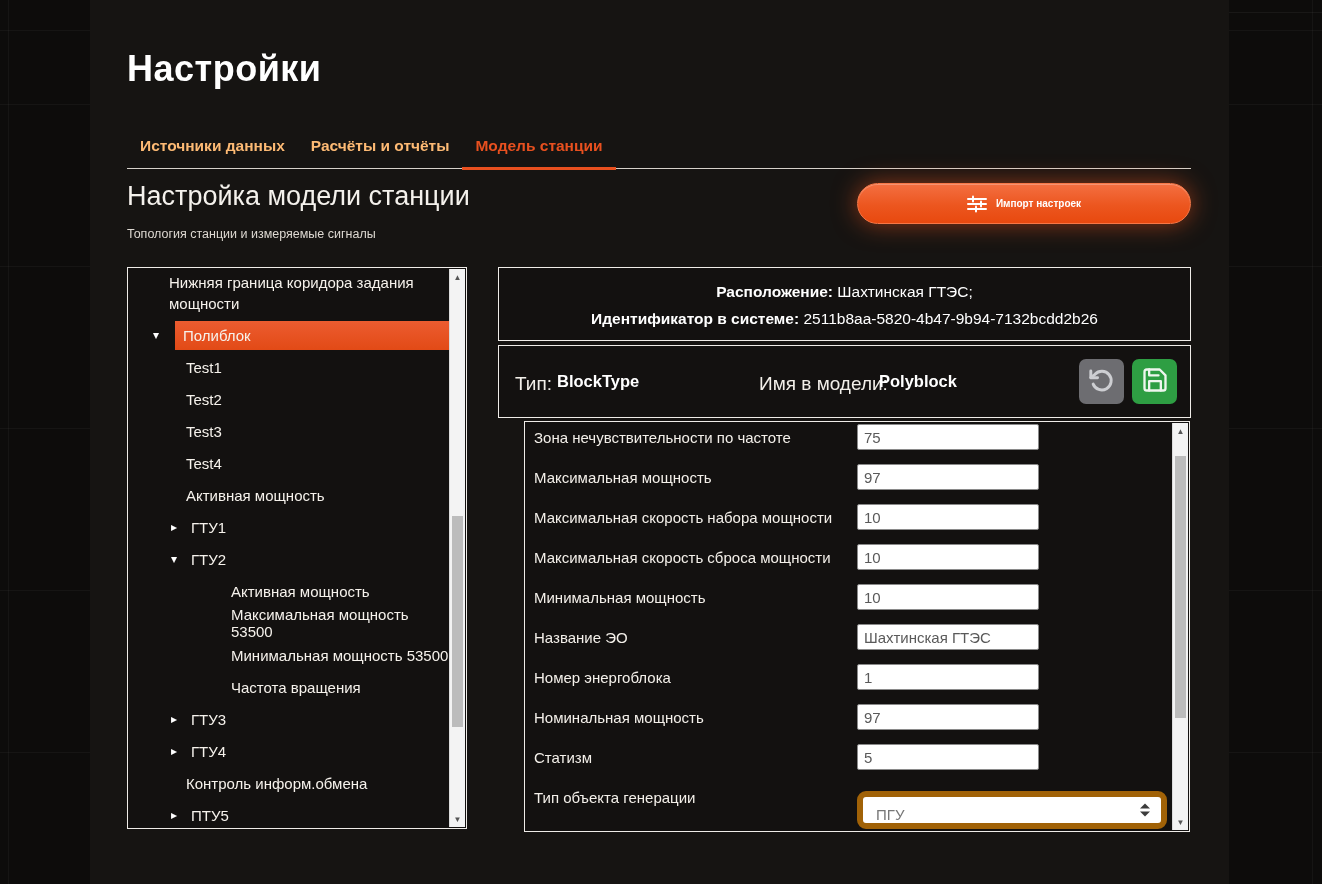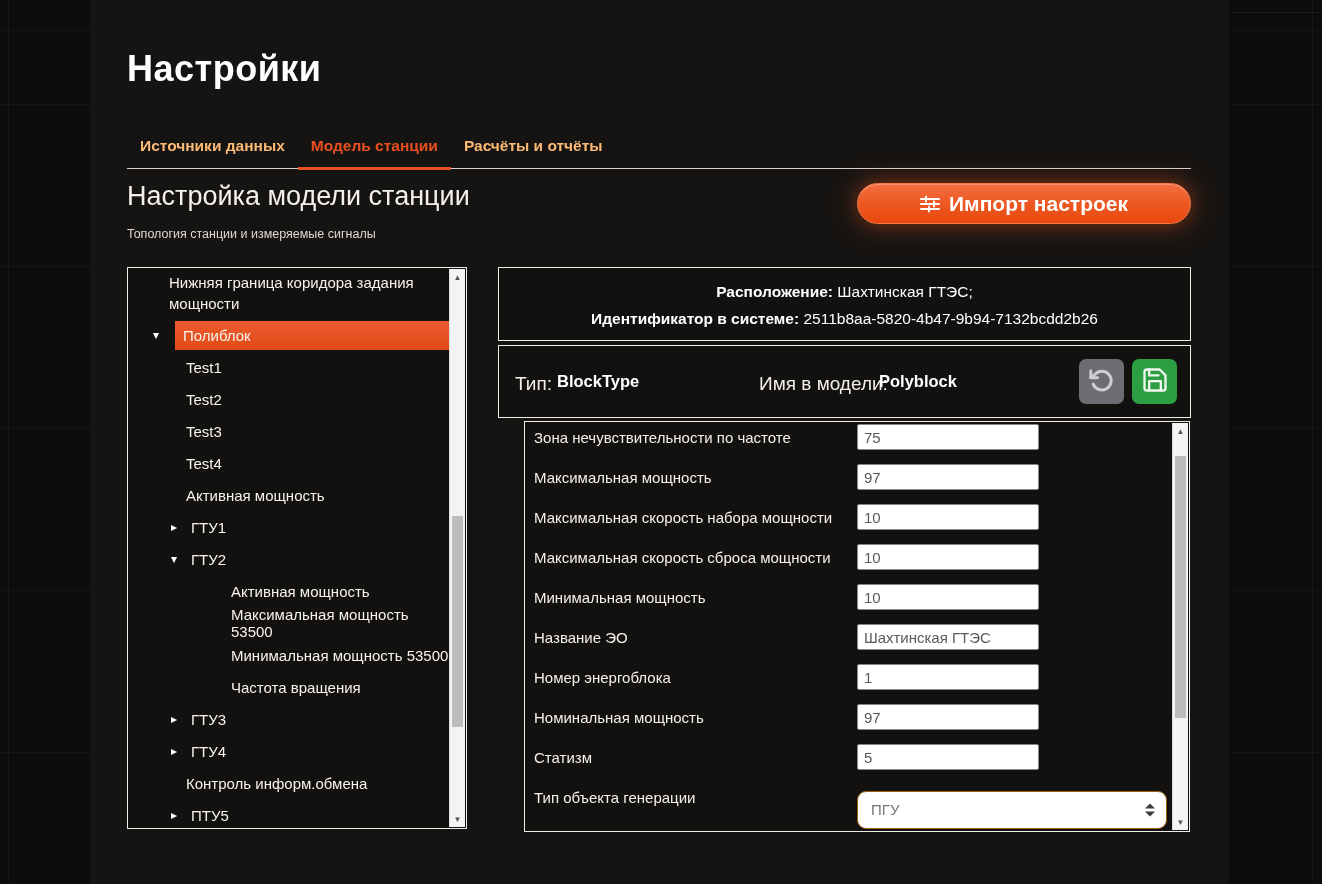--- a/index.html
+++ b/index.html
@@ -52,21 +52,21 @@
   .section-subtitle {
     position:absolute; left:37px; top:227px;
     font-size:12.5px; color:#ded9d2;
   }
 
   .import-btn {
     position:absolute; left:767px; top:183px; width:334px; height:41px;
     border:1px solid #f67747; border-radius:21px;
     background:linear-gradient(180deg,#f46f41 0%, #ec561f 55%, #e8490f 100%);
     box-shadow:0 0 24px rgba(238,84,30,.55), inset 0 1px 0 rgba(255,255,255,.25);
-    color:#fff; font-weight:700; font-size:21px;
+    color:#fff; font-weight:700; font-size:10px;
     display:flex; align-items:center; justify-content:center; gap:9px; cursor:pointer;
   }
   .import-btn svg { display:block; }
 
   
   .tree-panel {
     position:absolute; left:37px; top:267px; width:340px; height:562px;
     border:1px solid #efece8; background:#131110; overflow:hidden;
   }
   .tree-items { position:absolute; left:0; top:15px; right:17px; margin-top:-11px; }
@@ -143,21 +143,21 @@
     font-size:15px; color:#f4f0ea; white-space:nowrap;
   }
   .form-input {
     position:absolute; left:332px; top:7px; width:182px; height:26px;
     background:#ffffff; border:1px solid #8a8a8a; border-radius:2px;
     color:#5a5a5a; font-size:15px; padding:0 6px;
     font-family:"Liberation Sans", sans-serif;
   }
   .form-select {
     position:absolute; left:332px; top:14px; width:310px; height:38px;
-    background:#ffffff; border:1px solid #a16207; border-radius:9px;
+    background:#ffffff; border:6px solid #a16207; border-radius:9px;
     color:#777; font-size:15px; line-height:36px; padding-left:13px; cursor:pointer;
   }
   .updown {
     position:absolute; right:11px; top:50%; transform:translateY(-50%);
     display:flex; flex-direction:column; gap:3px;
   }
   .updown i { display:block; width:0; height:0; border-left:5px solid transparent; border-right:5px solid transparent; }
   .updown .u { border-bottom:5px solid #3c3c3c; }
   .updown .d { border-top:5px solid #3c3c3c; }
   .form-box .sb-thumb { top:33px; height:262px; }
@@ -171,22 +171,22 @@
 <div class="top-tick" style="left:657px"></div>
 <div class="top-tick" style="left:985px"></div>
 <div class="top-tick" style="left:1180px"></div>
 
 <div class="app">
 
   <div class="page-title">Настройки</div>
 
   <div class="tabs" id="tabs">
       <div class="tab">Источники данных</div>
+      <div class="tab">Расчёты и отчёты</div>
       <div class="tab active">Модель станции</div>
-      <div class="tab">Расчёты и отчёты</div>
     </div>
 
   <div class="section-heading">Настройка модели станции</div>
   <div class="section-subtitle">Топология станции и измеряемые сигналы</div>
 
   <button class="import-btn">
     <span>
       <svg width="20" height="18" viewBox="0 0 20 18" fill="none" stroke="#ffffff" stroke-width="2" stroke-linecap="round">
         <line x1="1" y1="4" x2="19" y2="4"></line>
           <line x1="6" y1="1.5" x2="6" y2="6.5"></line>

